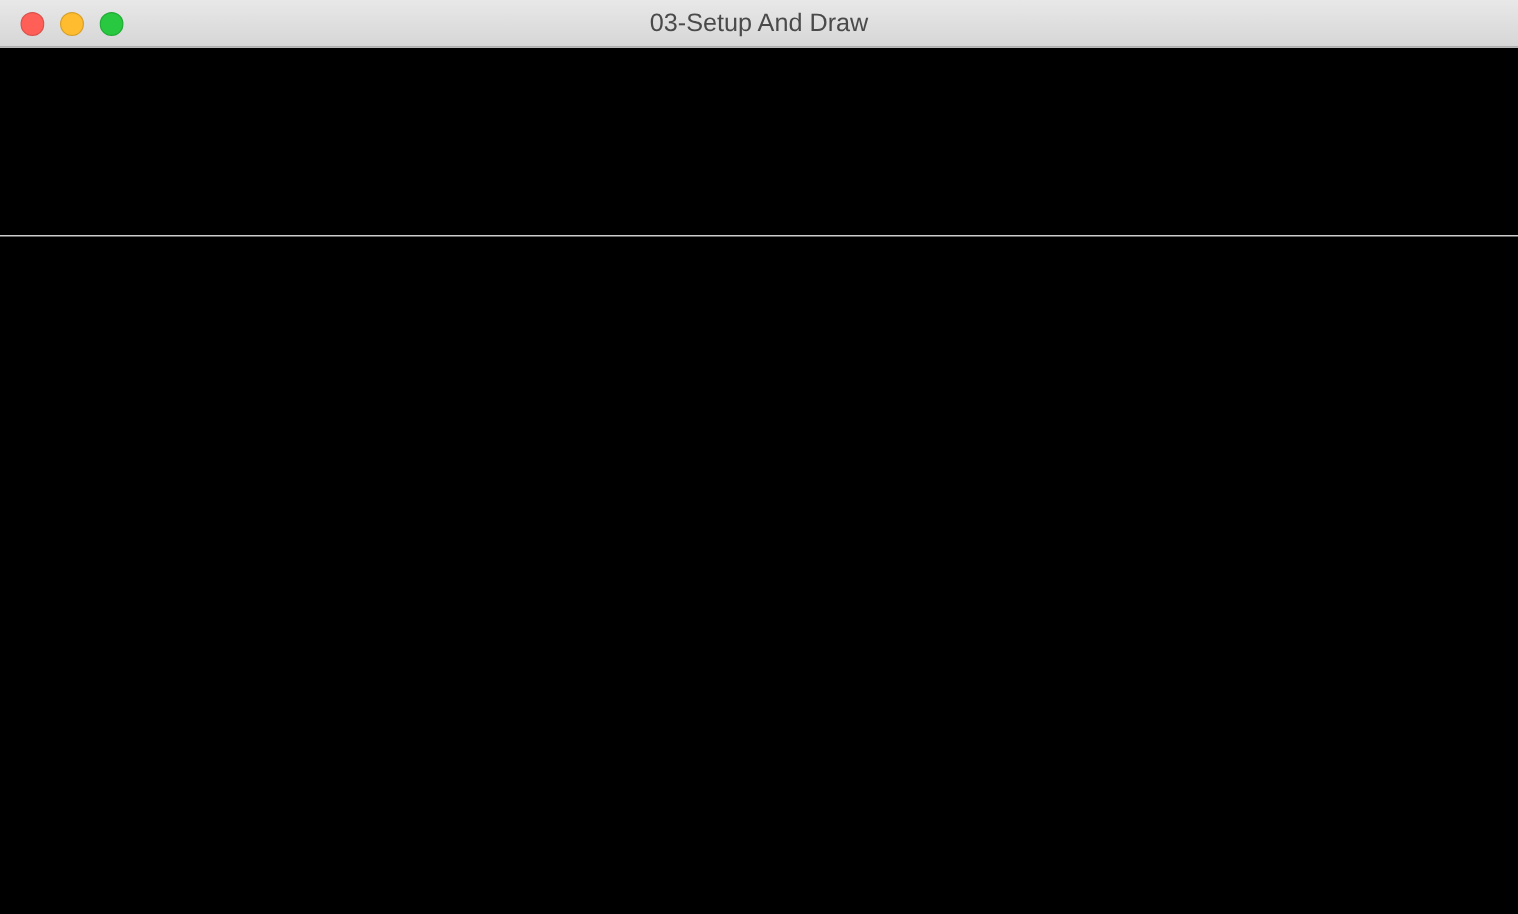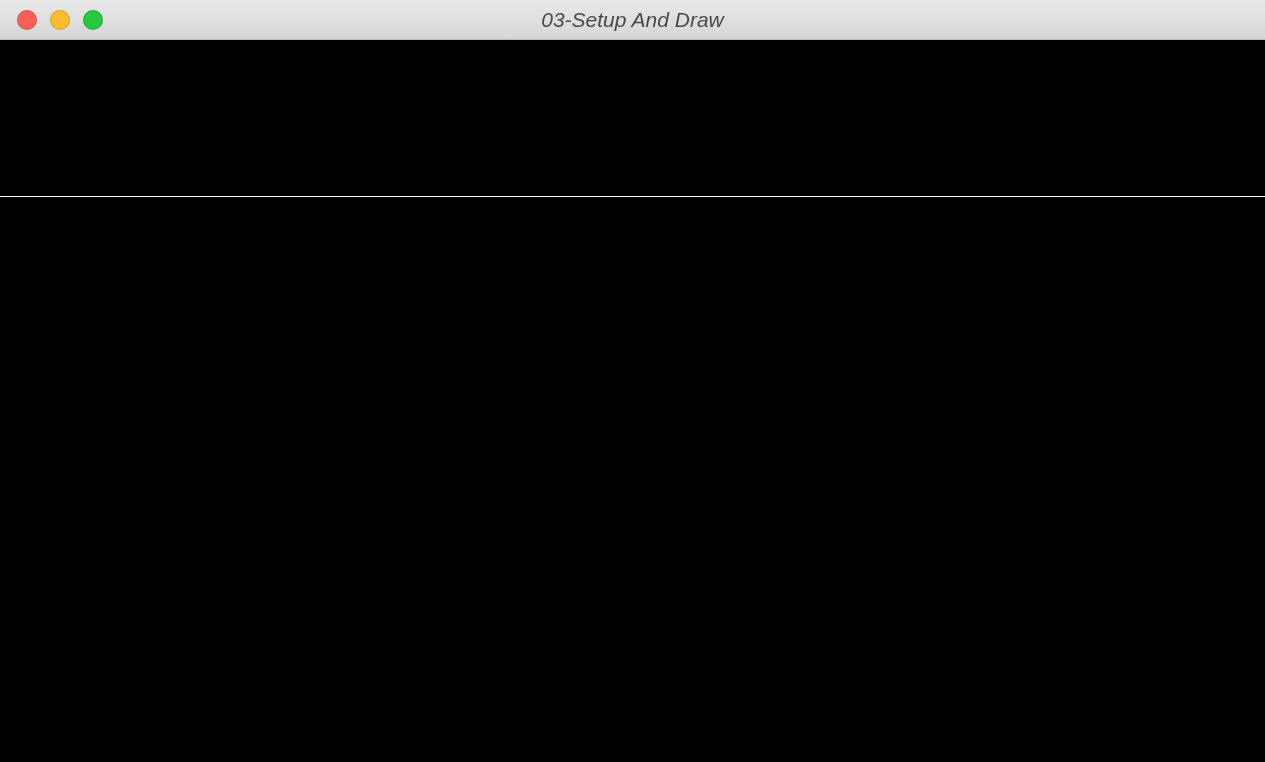--- a/index.html
+++ b/index.html
@@ -16,21 +16,20 @@
       overflow: hidden;
     }
     
     .titlebar {
       height: 40px;
       background: linear-gradient(to bottom, #e8e8e8 0%, #d6d6d6 100%);
       display: flex;
       align-items: center;
       position: relative;
       border-bottom: 1px solid #b8b8b8;
-      font-style: italic;
     }
     
     .traffic-lights {
       display: flex;
       align-items: center;
       gap: 13px;
       padding-left: 17px;
     }
     
     .traffic-light {

